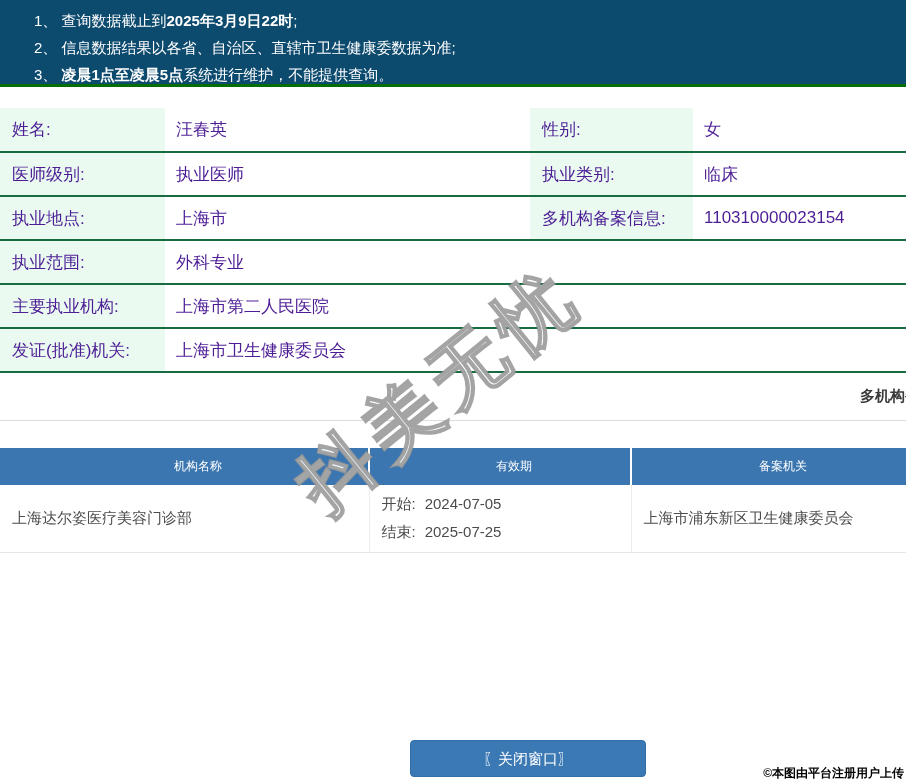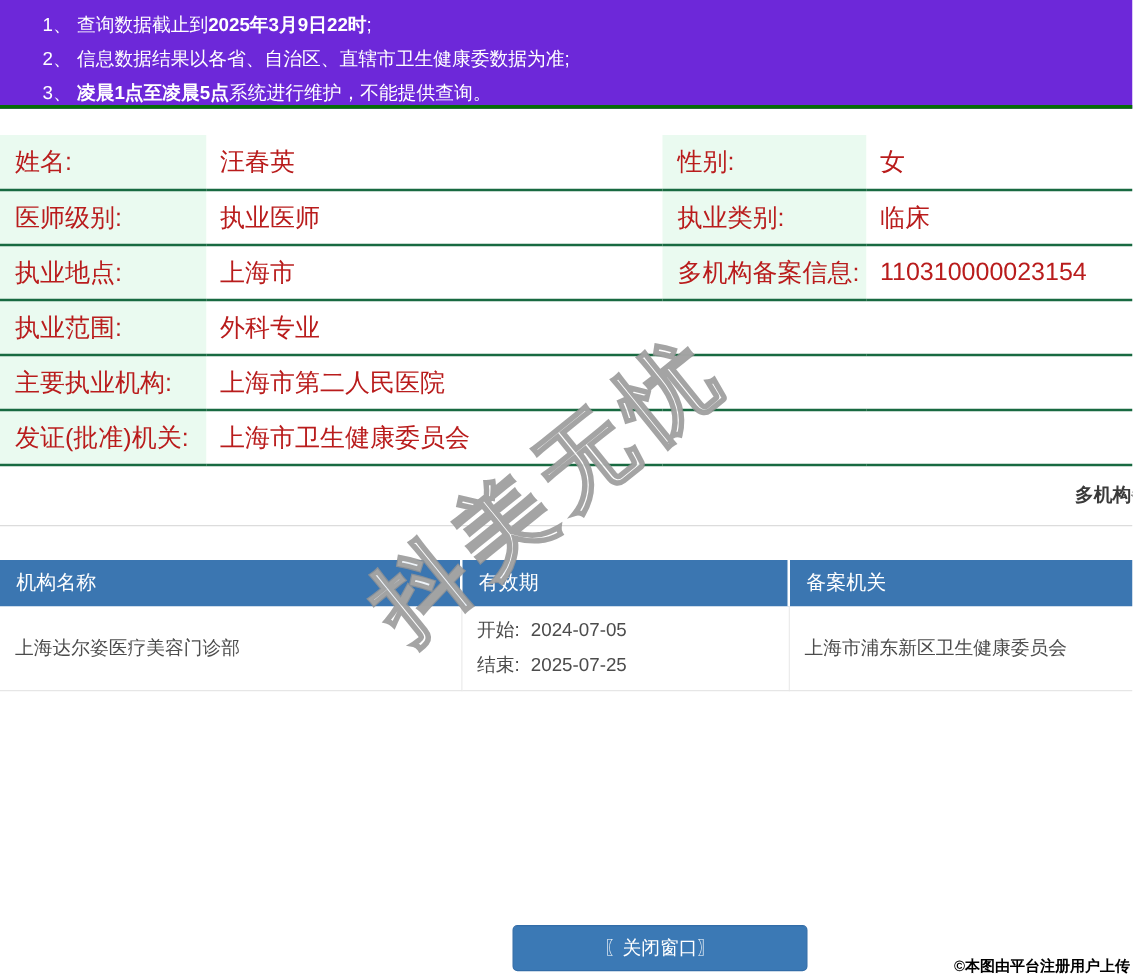--- a/index.html
+++ b/index.html
@@ -1,40 +1,40 @@
 <!DOCTYPE html>
 <html><head>
 <meta charset="utf-8">
 <style>
   * { margin:0; padding:0; box-sizing:border-box; }
   body { background:#fff; font-family:"Liberation Sans", sans-serif; }
   .page { position:relative; width:906px; height:784px; background:#fff; overflow:hidden; }
 
   
-  .notice-bar { height:87px; background:#6d28d9; border-bottom:3px solid #056d05;
+  .notice-bar { height:87px; background:#0c4a6e; border-bottom:3px solid #056d05;
                 padding:7px 10px 0 34px; color:#fff; }
   .notice-line { font-size:15px; line-height:27px; white-space:nowrap; }
   .notice-line b { font-weight:bold; }
 
   
   table.info { width:906px; border-collapse:collapse; table-layout:fixed;
-               margin-top:21px; font-size:20px; color:#b91c1c; }
+               margin-top:21px; font-size:17px; color:#4c1d95; }
   table.info td { height:44px; border-bottom:2px solid #186a41; vertical-align:middle; }
   table.info td.lbl { background:#eafaf0; padding-left:12px; }
   table.info td.val { padding-left:11px; }
 
   
   .section-title-row { height:48px; display:flex; align-items:center; justify-content:flex-end;
                        border-bottom:1px solid #dcdcdc; }
   .section-title { font-size:15px; font-weight:bold; color:#3a3a3a; transform:translateX(64px); }
 
   
   table.filing { width:906px; border-collapse:collapse; table-layout:fixed; margin-top:27px; }
   table.filing th { height:37px; background:#3b76b1; color:#fff; font-weight:normal;
-                    font-size:16px; text-align:left; padding-left:13px; }
+                    font-size:12px; text-align:center; padding-left:28px; }
   table.filing th.div { border-right:2px solid #ffffff; }
   table.filing td { height:67px; font-size:15px; color:#4c4c4c; vertical-align:middle;
                     padding-left:12px; border-bottom:1px solid #e6e6e6; }
   table.filing td.div { border-right:1px solid #ececec; }
   .validity { display:flex; flex-direction:column; justify-content:center; gap:9px; height:67px; }
   .validity .vline span.v { margin-left:9px; }
 
   
   .close-btn { position:absolute; left:410px; top:740px; width:236px; height:37px;
                background:#3b79b5; border:1px solid #336da8; border-radius:4px;

